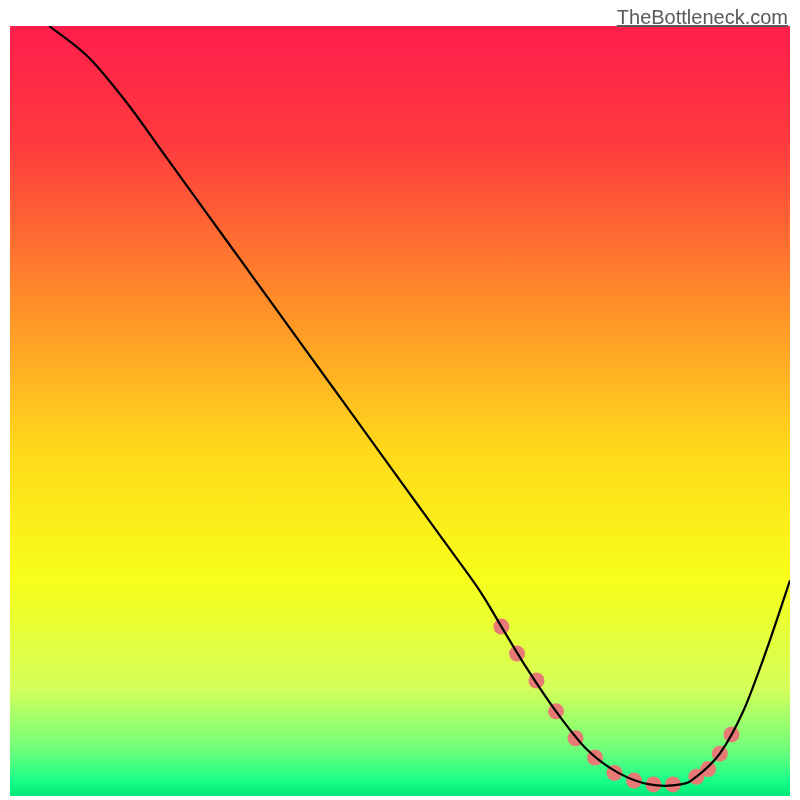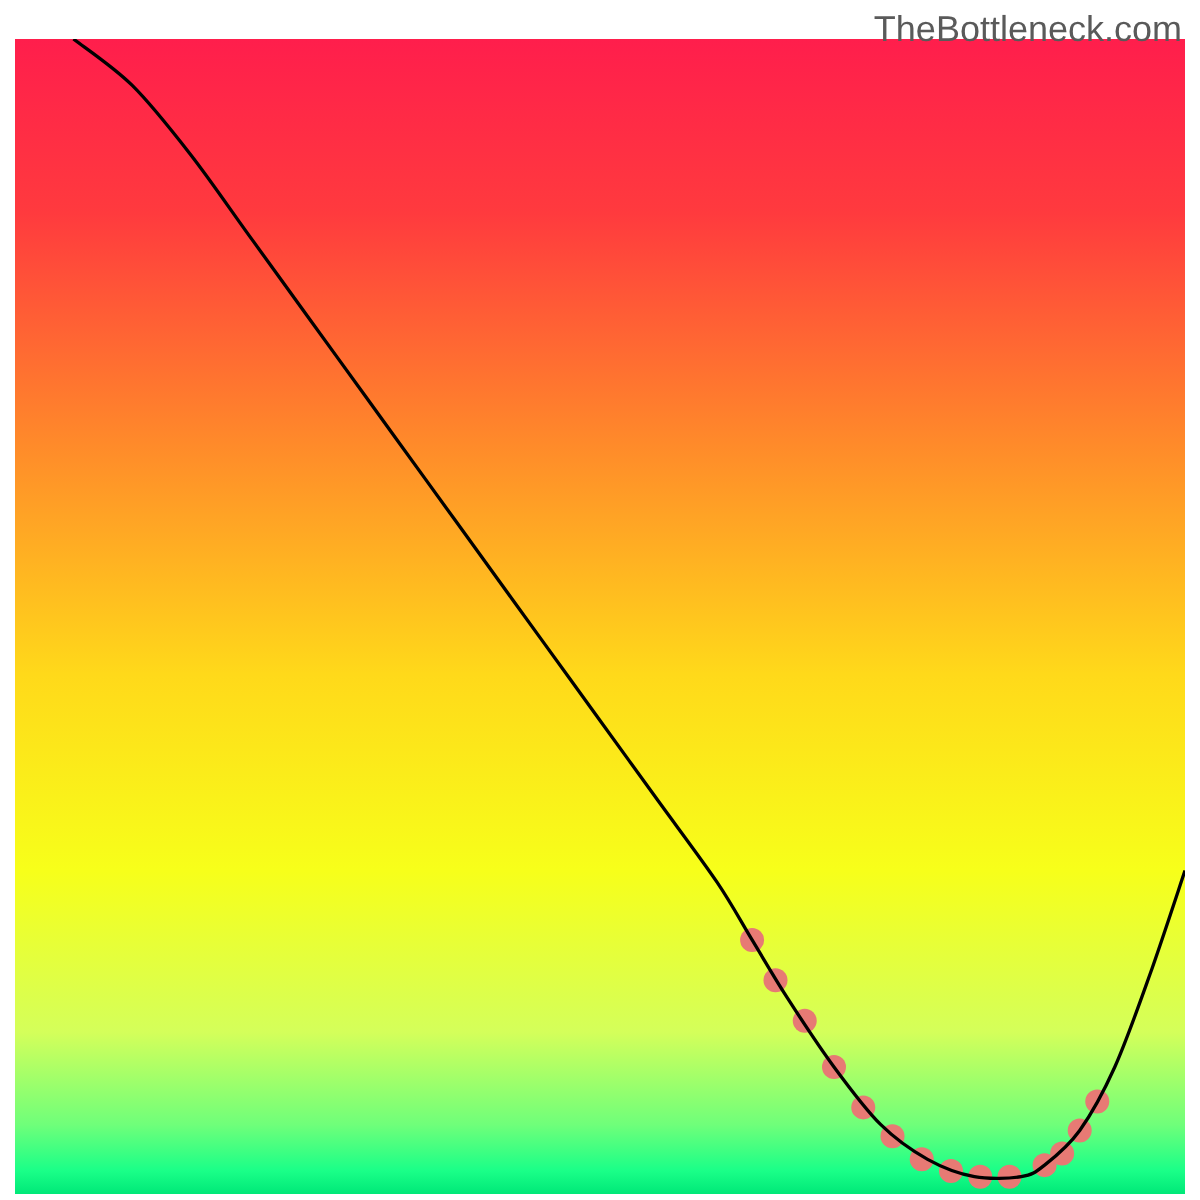--- a/index.html
+++ b/index.html
@@ -9,23 +9,24 @@
     height: 800px;
     position: relative;
     font-family: Arial, sans-serif;
     background: #fff;
   }
   .watermark {
     position: absolute;
     top: 6px;
     right: 12px;
     color: #5a5a5a;
-    font-size: 24px;
+    font-size: 20px;
     font-weight: 400;
     z-index: 10;
+    text-decoration: underline;
   }
   .chart-wrap {
     position: absolute;
     top: 26px;
     left: 10px;
     width: 780px;
     height: 770px;
   }
   svg {
     display: block;

